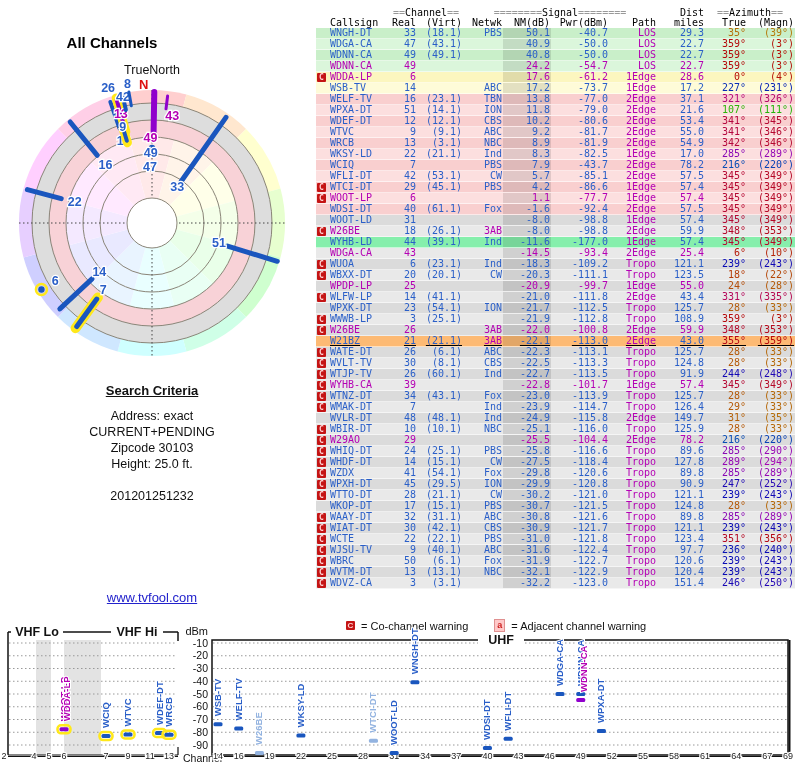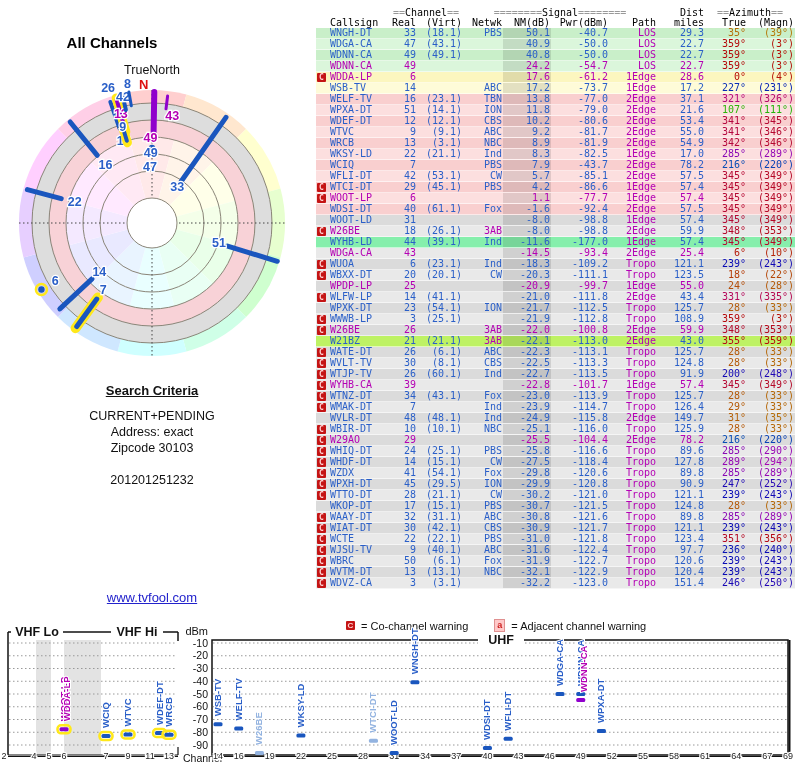--- a/index.html
+++ b/index.html
@@ -98,23 +98,24 @@
       <text x="142.7783315493901" y="101.01066133905262" text-anchor="middle" font-size="12.5" font-weight="600" fill="#2a5fc8" stroke="#ffffff" stroke-width="2.5" paint-order="stroke" font-family="&quot;Liberation Sans&quot;,sans-serif">49</text>
       <text x="142.04562818465996" y="115.03411368693064" text-anchor="middle" font-size="12.5" font-weight="600" fill="#2a5fc8" stroke="#ffffff" stroke-width="2.5" paint-order="stroke" font-family="&quot;Liberation Sans&quot;,sans-serif">47</text>
       <text x="144" y="18" text-anchor="middle" font-size="12.5" fill="#111" font-family="&quot;Liberation Sans&quot;,sans-serif">TrueNorth</text>
       <text x="135.57530154418976" y="33.25739781778236" text-anchor="middle" font-size="13" font-weight="bold" fill="#dd1111" stroke="#ffffff" stroke-width="2" paint-order="stroke" font-family="&quot;Liberation Sans&quot;,sans-serif">N</text>
     </svg>
 </div>
 
 <div id="search">
   <h3>Search Criteria</h3>
   <div id="search-lines">
+      <div class="ln">Address: exact</div>
       <div class="ln">CURRENT+PENDING</div>
-      <div class="ln">Address: exact</div>
       <div class="ln">Zipcode 30103</div>
+      <div class="ln">Height: 25.0 ft.</div>
       <div class="ln"></div>
       <div class="ln">201201251232</div>
     </div>
 </div>
 
 <div id="tvfool-link">
   <a>www.tvfool.com</a>
 </div>
 
 <table id="tbl">
@@ -509,21 +510,21 @@
         <td class="num" style="color:#b400b4">26</td>
         <td class="num" style="color:#b400b4"></td>
         <td class="num" style="color:#b400b4">3AB</td>
         <td class="num nmcol" style="color:#b400b4">-22.0</td>
         <td class="num" style="color:#b400b4">-100.8</td>
         <td class="num" style="color:#b400b4">2Edge</td>
         <td class="num" style="color:#b400b4">59.9</td>
         <td class="num" style="color:hsl(348,92%,37%)">348°</td>
         <td class="num" style="color:hsl(353,92%,37%)">(353°)</td>
       </tr>
-      <tr style="background: #bef264;">
+      <tr style="background: #fdba74; text-decoration: underline;">
         <td></td>
         <td style="color:#2a5fc8">W21BZ</td>
         <td class="num" style="color:#2a5fc8">21</td>
         <td class="num" style="color:#2a5fc8">(21.1)</td>
         <td class="num" style="color:#b400b4">3AB</td>
         <td class="num nmcol" style="color:#2a5fc8">-22.1</td>
         <td class="num" style="color:#2a5fc8">-113.0</td>
         <td class="num" style="color:#b400b4">2Edge</td>
         <td class="num" style="color:#2a5fc8">43.0</td>
         <td class="num" style="color:hsl(355,92%,37%)">355°</td>
@@ -558,21 +559,21 @@
       <tr style="background: rgb(219, 219, 219);">
         <td><span class="cbox">C</span></td>
         <td style="color:#2a5fc8">WTJP-TV</td>
         <td class="num" style="color:#2a5fc8">26</td>
         <td class="num" style="color:#2a5fc8">(60.1)</td>
         <td class="num" style="color:#2a5fc8">Ind</td>
         <td class="num nmcol" style="color:#2a5fc8">-22.7</td>
         <td class="num" style="color:#2a5fc8">-113.5</td>
         <td class="num" style="color:#b400b4">Tropo</td>
         <td class="num" style="color:#2a5fc8">91.9</td>
-        <td class="num" style="color:hsl(244,92%,37%)">200°</td>
+        <td class="num" style="color:hsl(244,92%,37%)">244°</td>
         <td class="num" style="color:hsl(248,92%,37%)">(248°)</td>
       </tr>
       <tr style="background: rgb(233, 233, 233);">
         <td><span class="cbox">C</span></td>
         <td style="color:#b400b4">WYHB-CA</td>
         <td class="num" style="color:#b400b4">39</td>
         <td class="num" style="color:#b400b4"></td>
         <td class="num" style="color:#b400b4"></td>
         <td class="num nmcol" style="color:#b400b4">-22.8</td>
         <td class="num" style="color:#b400b4">-101.7</td>

